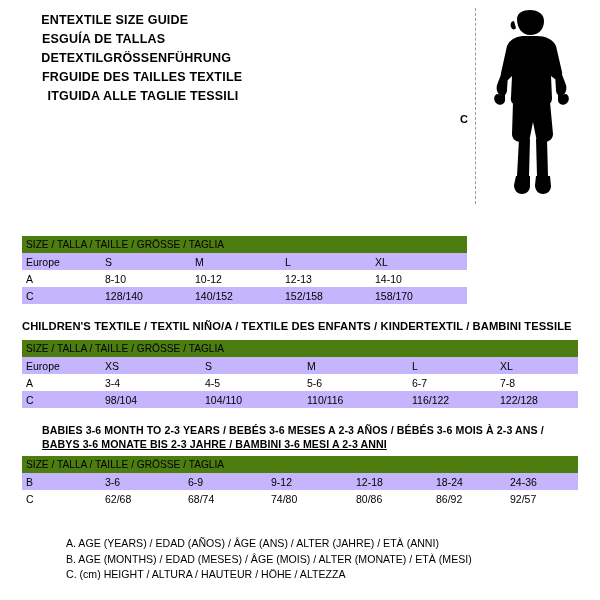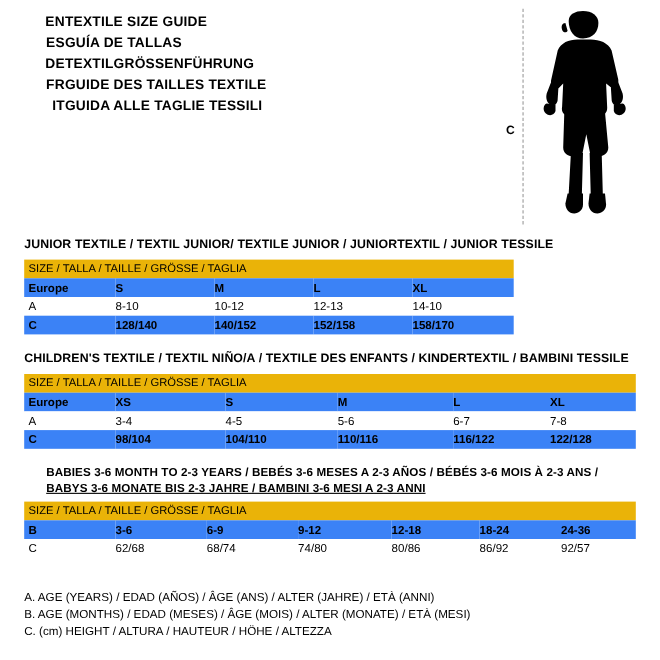--- a/index.html
+++ b/index.html
@@ -98,46 +98,46 @@
     table-layout: fixed;
     font-size: 10.5px;
   }
   table.size-table td {
     padding: 0;
     height: 17px;
     vertical-align: middle;
     white-space: nowrap;
   }
   .hdr-band td {
-    background: #eab308;
+    background: #4d7c0f;
     color: #000000;
     font-size: 10.2px;
     height: 16px;
   }
   .row-grey td {
-    background: #3b82f6;
-    font-weight: bold;
+    background: #c4b5fd;
   }
   .row-white td {
     background: #ffffff;
   }
   .cell-pad {
     padding-left: 4px !important;
   }
 
   
   .legend {
     position: absolute;
     left: 22px;
     top: 536px;
     font-size: 10.6px;
     line-height: 15.5px;
   }
   .legend div {
     white-space: nowrap;
+    margin-left: 44px;
   }
 </style>
 </head>
 <body>
 
 <div id="page">
 
   <div class="lang-block">
     <div class="lang-row">
       <span class="lang-code">EN</span>
@@ -187,21 +187,20 @@
 
         <path d="M53 129 L64 129 L65 166 C65 170 62 172 59 172 C56 172 54 170 54 166 Z"></path>
 
         <path d="M33 166 L47 166 L47 176 C47 181 43 184 39 184 C34 184 31 180 31 175 Z"></path>
 
         <path d="M53 166 L67 166 L68 176 C68 181 64 184 60 184 C55 184 52 180 52 175 Z"></path>
       </g>
     </svg>
   </div>
 
-  <div class="section-title" style="left:22px; top:216px;">JUNIOR TEXTILE / TEXTIL JUNIOR/ TEXTILE JUNIOR / JUNIORTEXTIL / JUNIOR TESSILE</div>
 
   <table class="size-table" style="left:22px; top:236px; width:445px;">
     <colgroup>
       <col style="width:83px">
         <col style="width:90px">
         <col style="width:90px">
         <col style="width:90px">
         <col style="width:92px">
     </colgroup>
     <tbody>

